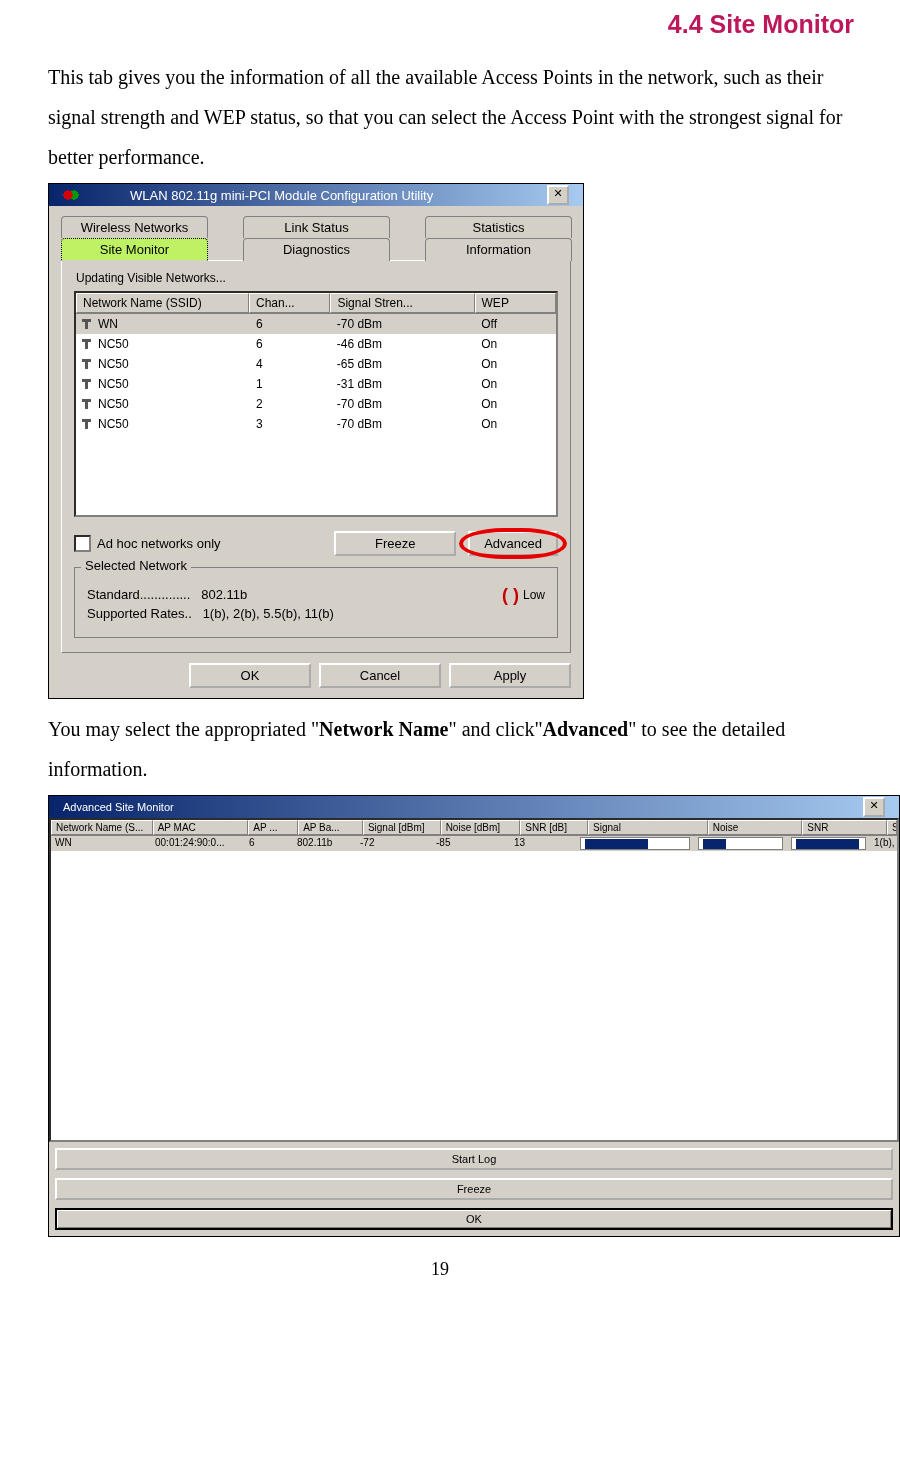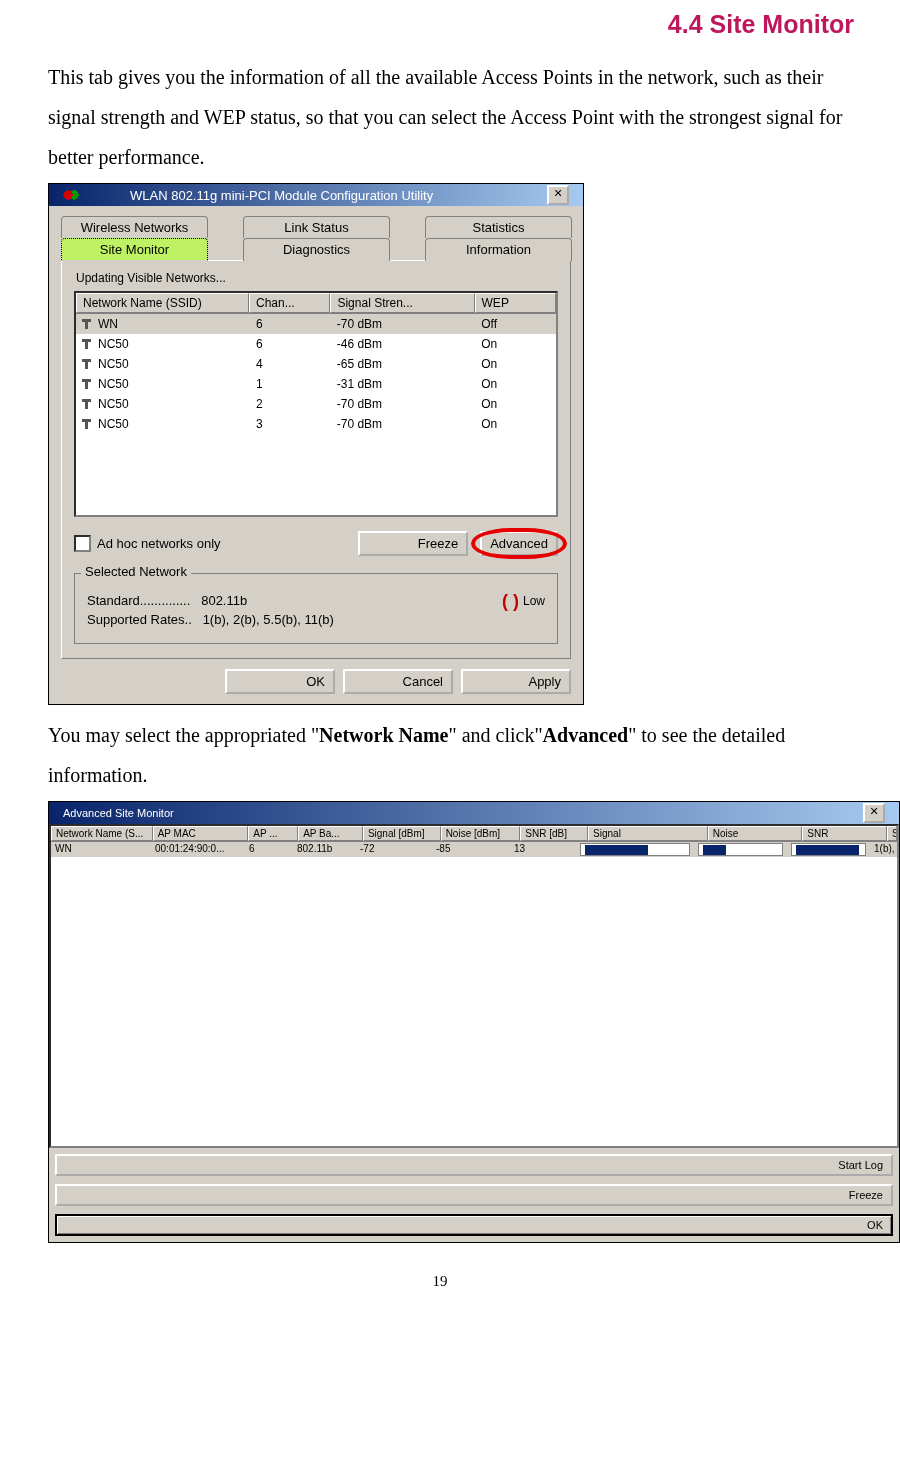--- a/index.html
+++ b/index.html
@@ -145,44 +145,44 @@
   .mid-row{
     display:flex;
     align-items:center;
     margin:14px 0 10px 0;
   }
   .checkbox{
     width:13px;height:13px;border:2px inset #808080;background:#fff;margin-right:6px;
   }
   .win-btn{
     min-width:90px;
-    text-align:right;
+    text-align:center;
     background:#d4d0c8;
     border:2px outset #fff;
-    padding:3px 8px;
+    padding:3px 14px;
     font-size:13px;
     font-family:Tahoma,Arial,sans-serif;
   }
   .red-oval{
     position:relative;
   }
   .red-oval::after{
     content:"";
     position:absolute;
     left:-9px;top:-8px;right:-9px;bottom:-8px;
     border:4px solid #e60000;
     border-radius:50%/60%;
     pointer-events:none;
   }
   .groupbox{
     border:1px solid #808080;
     border-top:none;
     position:relative;
     padding:16px 12px 12px 12px;
-    margin-top:17px;
+    margin-top:11px;
   }
   .groupbox-title{
     position:absolute;top:-9px;left:6px;
     background:#d4d0c8;padding:0 4px;font-size:13px;
   }
   .groupbox::before{
     content:"";position:absolute;top:0;left:0;right:0;height:0;border-top:1px solid #808080;
   }
   .low-icon{float:right;font-size:12px;}
   .low-icon .sym{
@@ -222,21 +222,21 @@
   .c1{width:92px}.c2{width:86px}.c3{width:40px}.c4{width:55px}.c5{width:68px}
   .c6{width:70px}.c7{width:58px}.c8{width:110px}.c9{width:85px}.c10{width:75px}
   .c11{flex:1}
   .bar-cell{display:flex;align-items:center;gap:2px;}
   .bar-bg{background:#fff;border:1px solid #808080;height:9px;flex:1;}
   .bar-fill{height:100%;background:#08246b;}
   .d2-btns{
     display:flex;justify-content:flex-end;gap:8px;padding:6px;flex-direction:column;
   }
   .page-num{
-    text-align:center;font-size:15px;margin-top:30px;
+    text-align:center;font-size:18px;margin-top:22px;
   }
 </style>
 </head>
 <body>
 
 <div class="page">
   <h2 class="section-heading">4.4 Site Monitor</h2>
 
   <p class="body-text">This tab gives you the information of all the available Access Points in the network, such as their signal strength and WEP status, so that you can select the Access Point with the strongest signal for better performance.</p>
 

